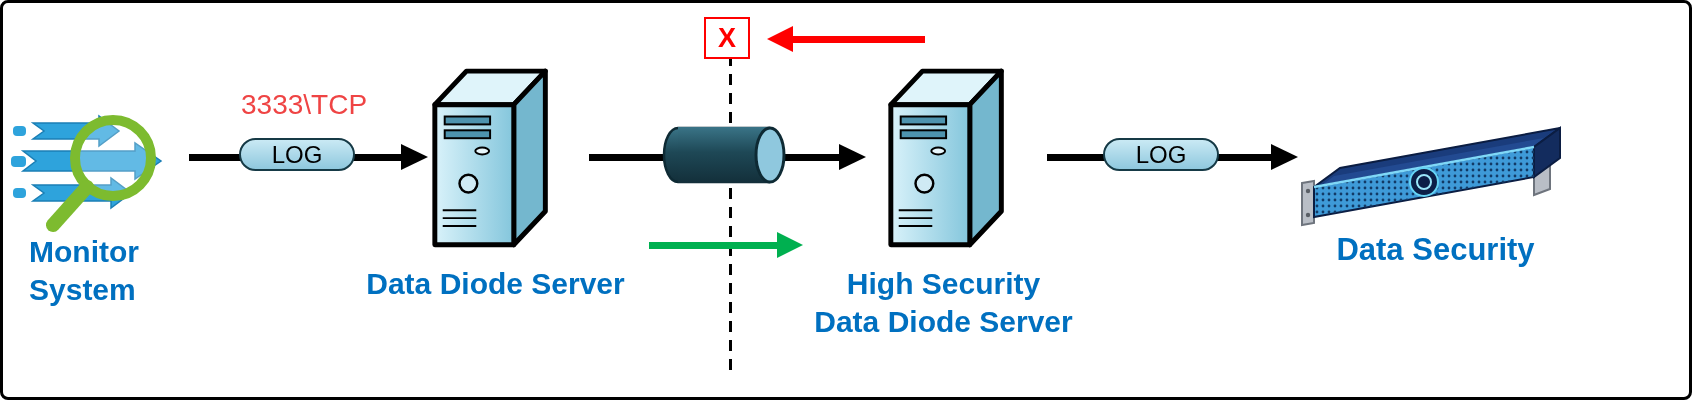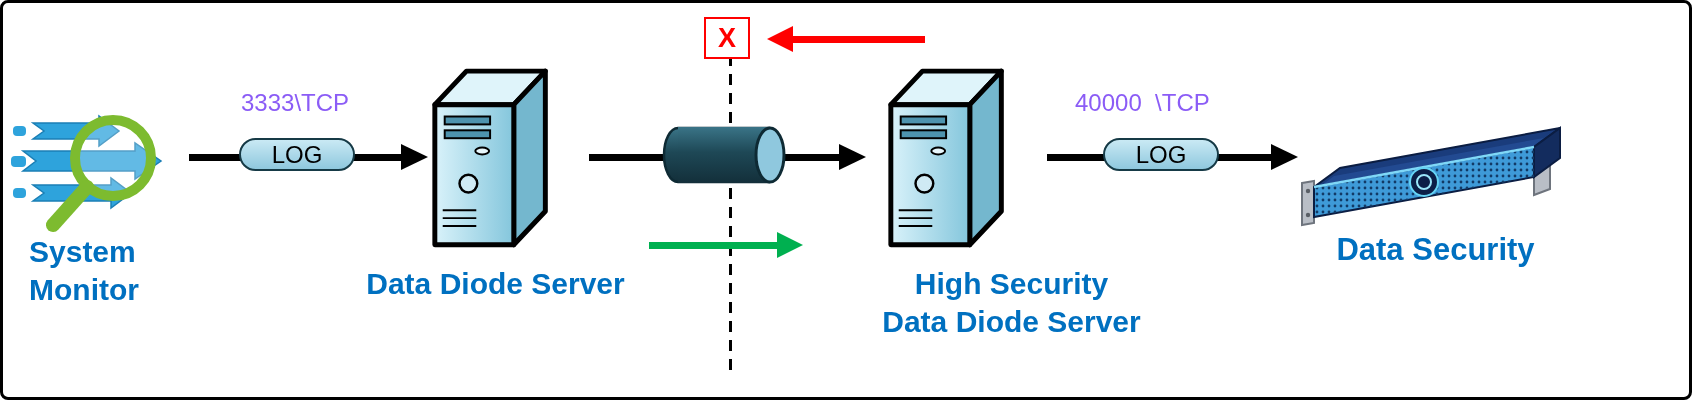--- a/index.html
+++ b/index.html
@@ -4,21 +4,21 @@
 <style>
   html,body{margin:0;padding:0;background:#fff;}
   .stage{
     position:relative;width:1692px;height:400px;box-sizing:border-box;
     background:#fff;border:3px solid #000;border-radius:8px;overflow:hidden;
     font-family:"Liberation Sans",sans-serif;
   }
   .abs{position:absolute;}
   .node-label{color:#0070C0;font-weight:bold;font-size:30px;line-height:38px;}
   .center{text-align:center;}
-  .port-label{font-size:24px;color:#8b5cf6;white-space:pre;}
+  .port-label{font-size:28px;color:#ef4444;white-space:pre;}
   .log-pill{
     display:flex;align-items:center;justify-content:center;
     width:116px;height:33px;border-radius:20px;
     background:linear-gradient(180deg,#C9E9F4 0%,#8FC8DE 100%);
     border:2px solid #163A46;box-sizing:border-box;
     font-size:24px;color:#000;z-index:4;
   }
   .hline{height:7px;background:#000;z-index:2;}
   .head-right{width:0;height:0;border-top:13px solid transparent;border-bottom:13px solid transparent;border-left:27px solid #000;z-index:2;}
   .red-line{height:7px;background:#FF0000;z-index:3;}
@@ -69,22 +69,22 @@
       <path d="M22,20 H88 V13 L108,28 L88,43 V36 H22 L33,28 Z" fill="#2EA3DC" stroke="#1B7FB5" stroke-width="1.5"></path>
       <path d="M12,48 H124 V40 L150,58 L124,76 V68 H12 L25,58 Z" fill="#2EA3DC" stroke="#1B7FB5" stroke-width="1.5"></path>
       <path d="M22,82 H100 V75 L120,90 L100,105 V98 H22 L33,90 Z" fill="#2EA3DC" stroke="#1B7FB5" stroke-width="1.5"></path>
     </g>
     <g>
       <circle cx="102" cy="55" r="38" fill="rgba(255,255,255,0.25)" stroke="#7DBB2F" stroke-width="10"></circle>
       <line x1="76" y1="84" x2="42" y2="122" stroke="#7DBB2F" stroke-width="14" stroke-linecap="round"></line>
     </g>
   </svg>
   <div class="abs node-label" style="left:26px;top:230px">
+    <div>Monitor</div>
     <div>System</div>
-    <div>Monitor</div>
   </div>
 
   <div class="abs hline" style="left:186px;top:151px;width:216px"></div>
   <div class="abs head-right" style="left:398px;top:141px"></div>
   <div class="abs port-label" style="left:238px;top:86px">3333\TCP</div>
   <div class="abs log-pill" style="left:236px;top:135px">LOG</div>
 
   <svg class="abs" style="left:420px;top:53px" width="148" height="195" viewBox="0 0 150 195">
     <use href="#tower-icon"></use>
   </svg>
@@ -112,28 +112,27 @@
   <div class="abs x-box" style="left:701px;top:14px">X</div>
   <div class="abs red-line" style="left:790px;top:33px;width:132px"></div>
   <div class="abs head-left-red" style="left:764px;top:23px"></div>
 
   <div class="abs green-line" style="left:646px;top:239px;width:130px"></div>
   <div class="abs head-right-green" style="left:774px;top:229px"></div>
 
   <svg class="abs" style="left:876px;top:53px" width="148" height="195" viewBox="0 0 150 195">
     <use href="#tower-icon"></use>
   </svg>
-  <div class="abs node-label center" style="left:836px;top:262px;width:345px">
+  <div class="abs node-label center" style="left:768px;top:262px;width:345px">
     <div>High Security</div>
     <div>Data Diode Server</div>
   </div>
 
   <div class="abs hline" style="left:1044px;top:151px;width:226px"></div>
   <div class="abs head-right" style="left:1268px;top:141px"></div>
-  <div class="abs port-label" style="left:1072px;top:86px">40000  \TCP</div>
   <div class="abs log-pill" style="left:1100px;top:135px">LOG</div>
 
   <svg class="abs" style="left:1293px;top:92px" width="280" height="140" viewBox="0 0 280 140">
     <defs>
       <pattern id="mesh" width="6" height="6" patternUnits="userSpaceOnUse">
         <circle cx="3" cy="3" r="1.4" fill="#123A66"></circle>
       </pattern>
     </defs>
     <polygon points="6,88 18,86 18,128 6,130" fill="#B9BEC6" stroke="#6E747D" stroke-width="2"></polygon>
     <polygon points="238,74 254,68 254,94 238,100" fill="#B9BEC6" stroke="#6E747D" stroke-width="2"></polygon>

